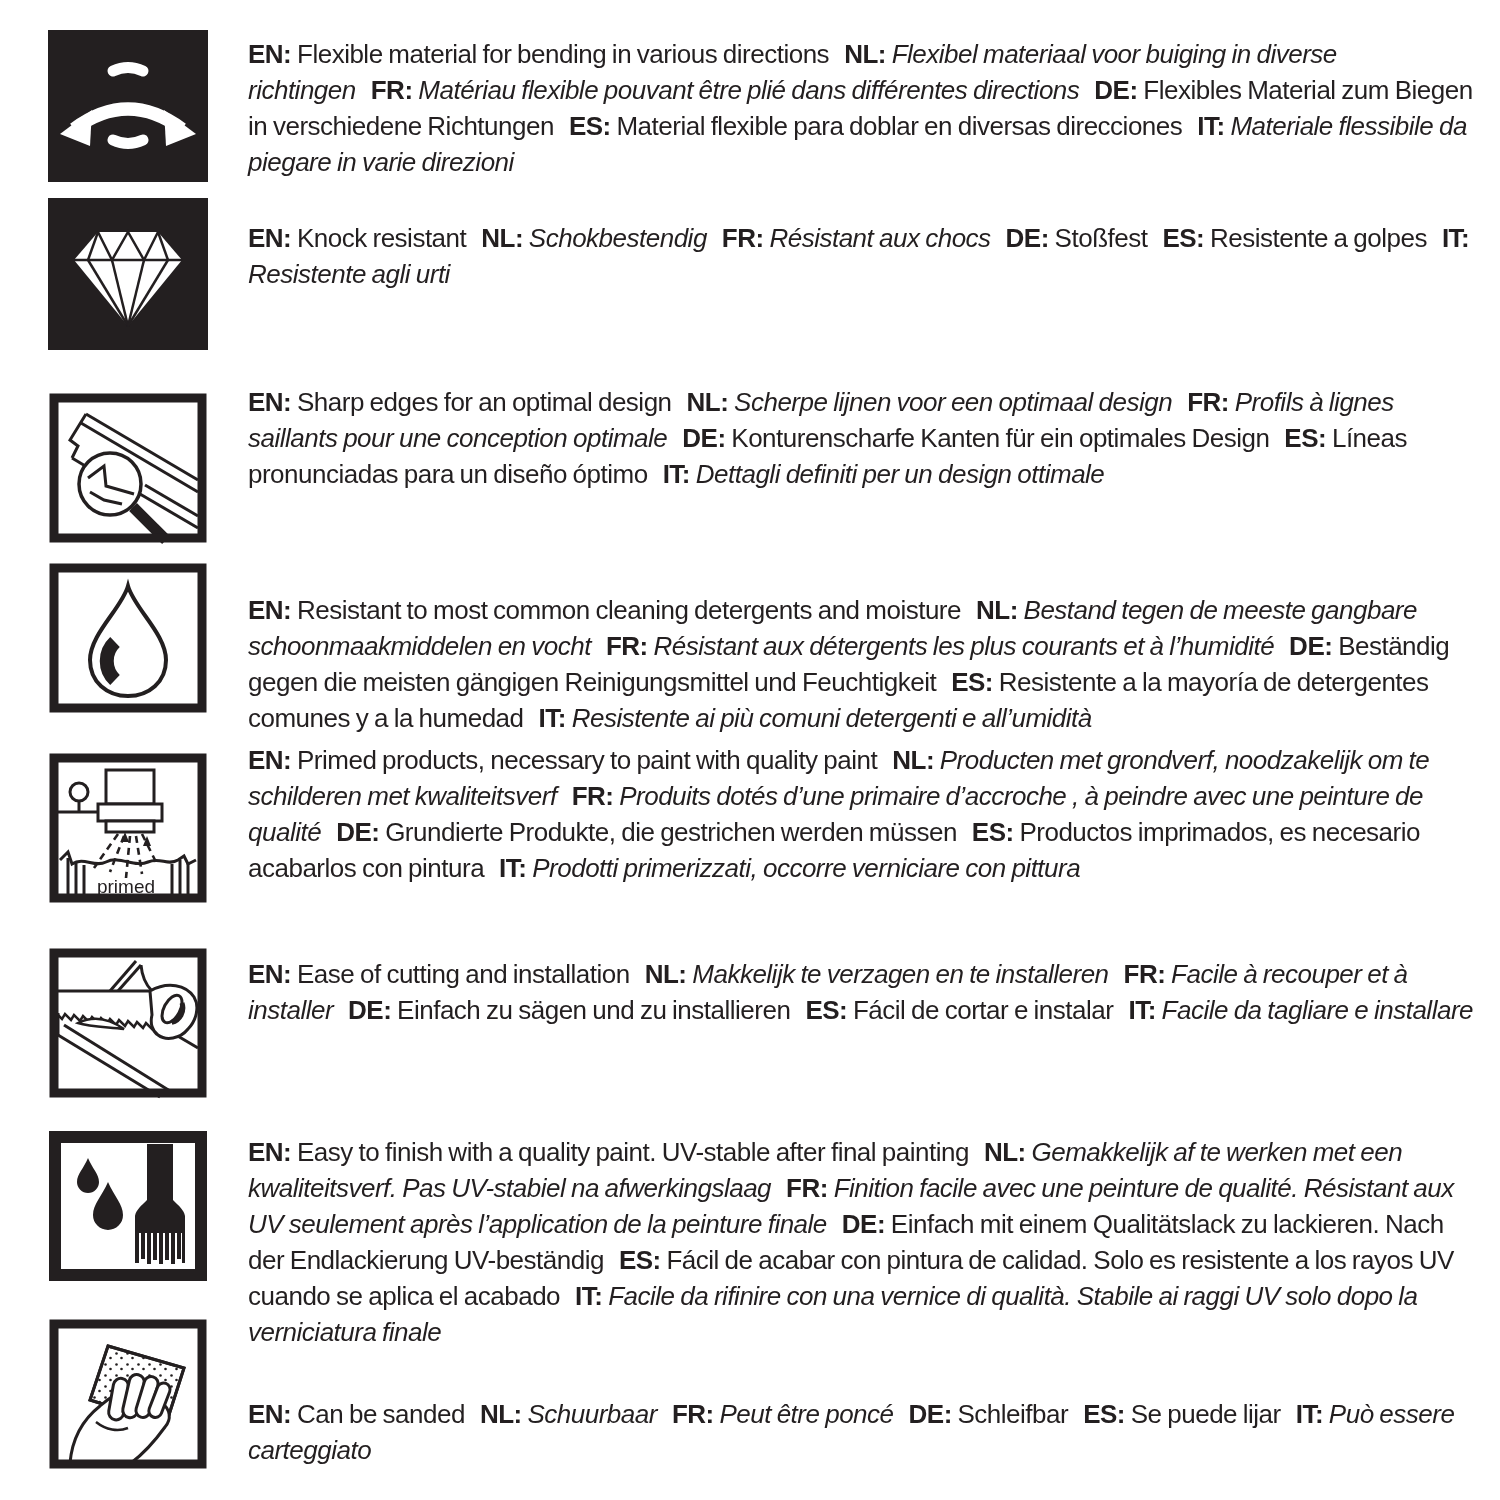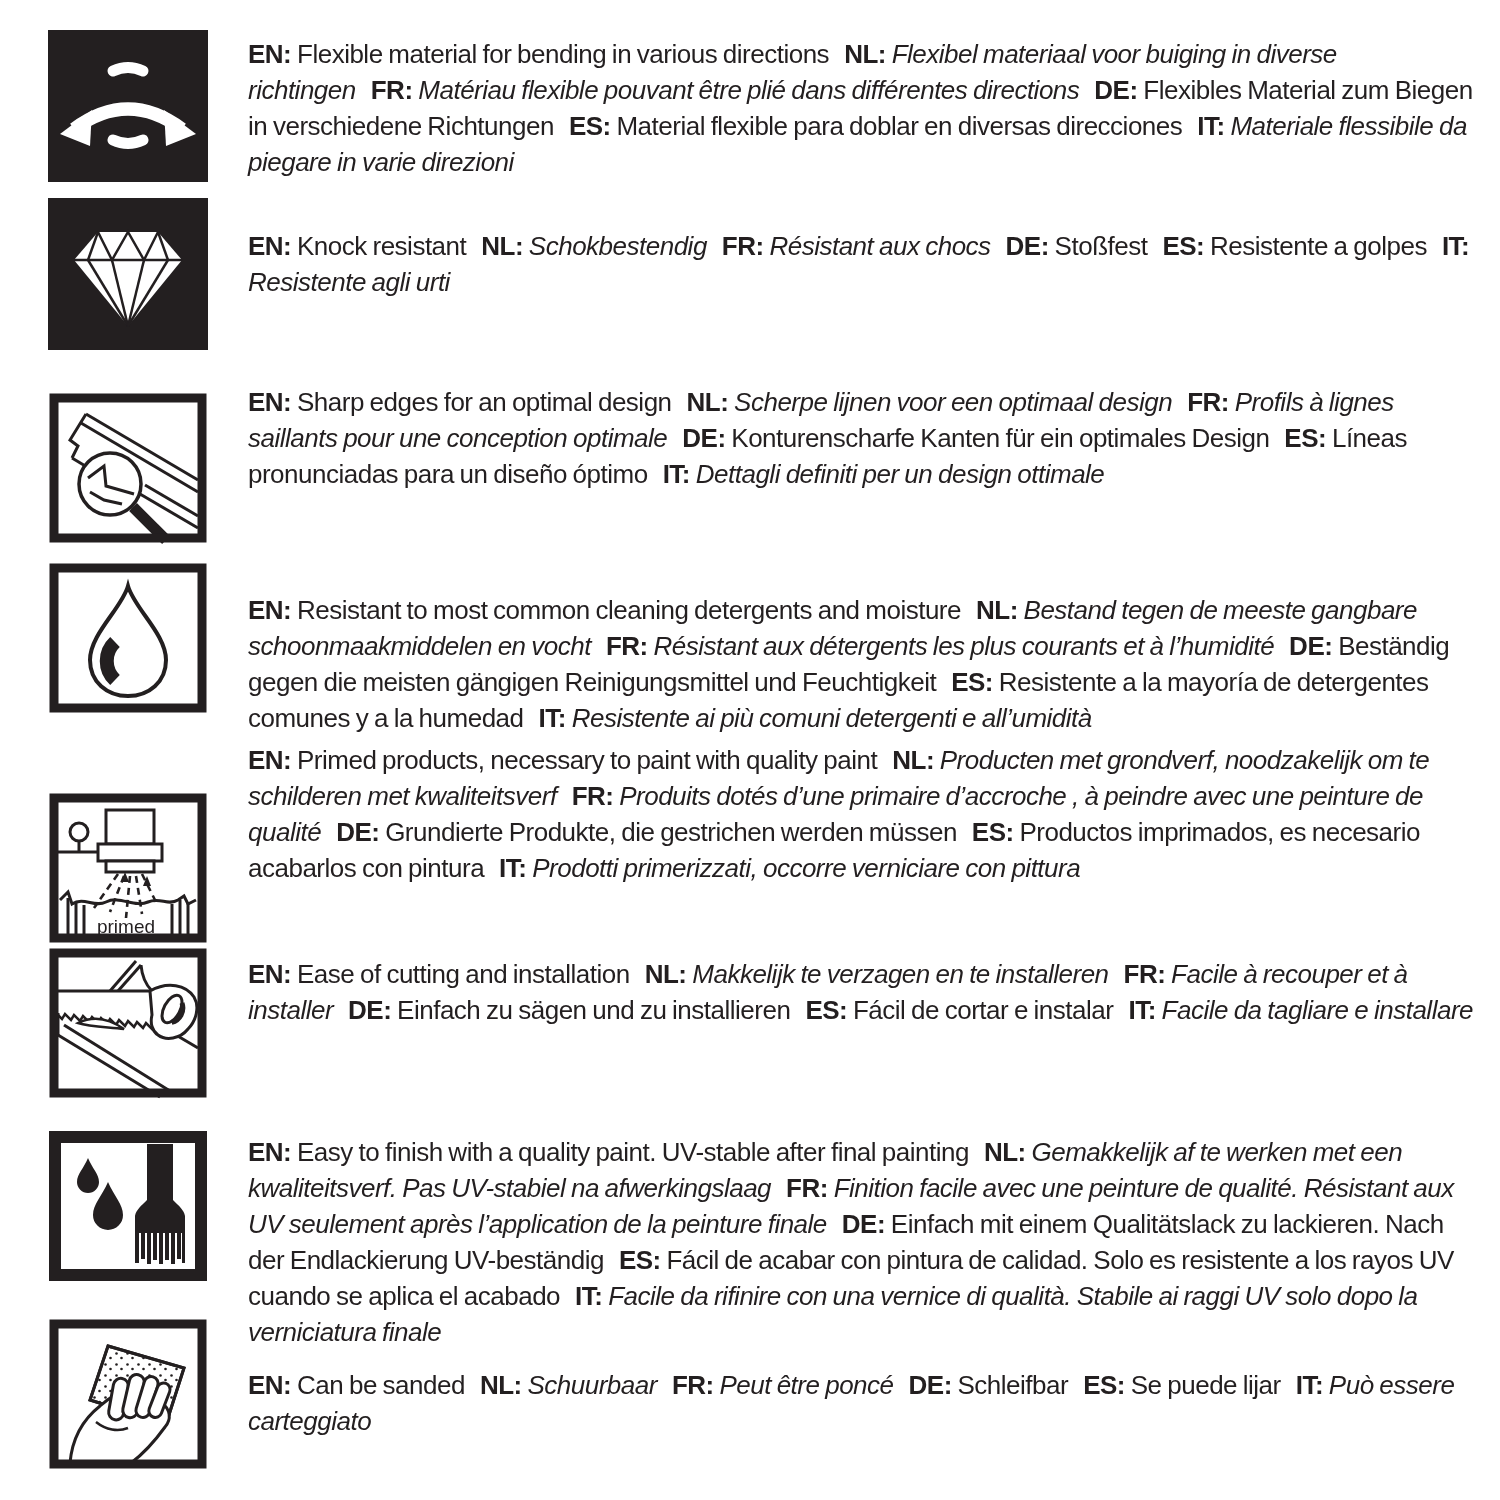--- a/index.html
+++ b/index.html
@@ -12,27 +12,27 @@
   .icon svg{width:100%;height:100%;display:block;}
   .feature-text{
     position:absolute;left:248px;width:1228px;margin:0;
     font-size:26px;line-height:36px;letter-spacing:-0.5px;word-spacing:-1px;
   }
   .segment+.segment{margin-left:15px;}
   .lang{font-weight:700;font-style:normal;}
   .txt.it{font-style:italic;}
   svg text{font-family:"Liberation Sans","DejaVu Sans",sans-serif;}
   .row-1 .icon{top:30px}  .row-1 .feature-text{top:36px}
-  .row-2 .icon{top:198px} .row-2 .feature-text{top:228px}
+  .row-2 .icon{top:198px} .row-2 .feature-text{top:220px}
   .row-3 .icon{top:392px} .row-3 .feature-text{top:384px}
   .row-4 .icon{top:562px} .row-4 .feature-text{top:592px}
-  .row-5 .icon{top:792px} .row-5 .feature-text{top:742px}
+  .row-5 .icon{top:752px} .row-5 .feature-text{top:742px}
   .row-6 .icon{top:947px} .row-6 .feature-text{top:956px}
   .row-7 .icon{top:1130px}.row-7 .feature-text{top:1134px}
-  .row-8 .icon{top:1318px}.row-8 .feature-text{top:1367px}
+  .row-8 .icon{top:1318px}.row-8 .feature-text{top:1396px}
 </style>
 </head>
 <body>
 
 <div class="sheet">
   <div>
       <div class="row row-1">
     <div class="icon">
           <svg viewBox="0 0 160 152" xmlns="http://www.w3.org/2000/svg">
     <rect width="160" height="152" fill="#231f20"></rect>

